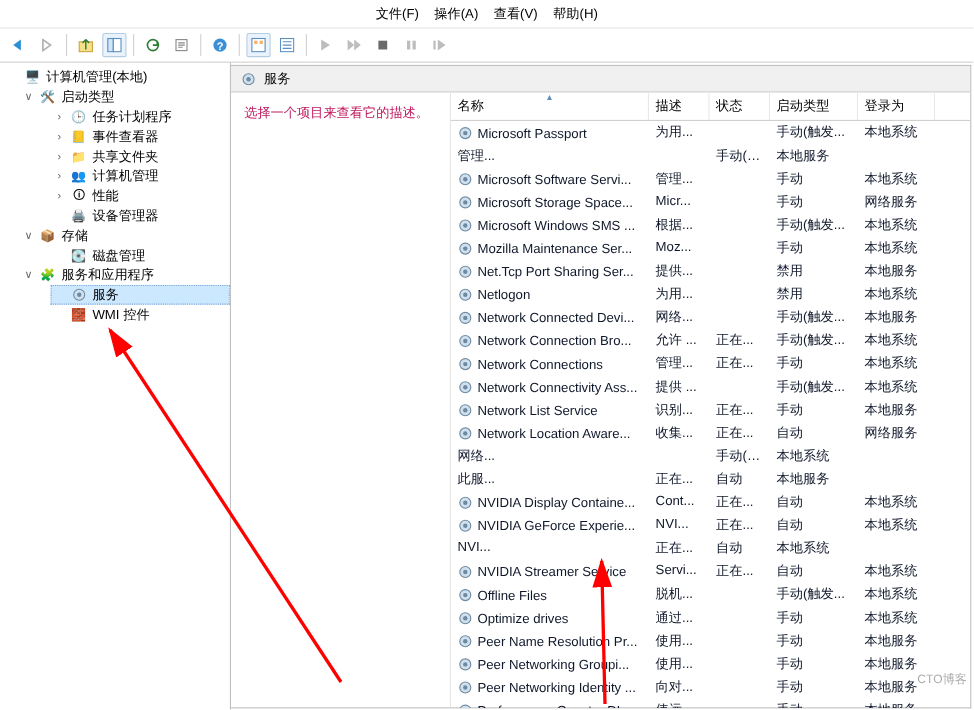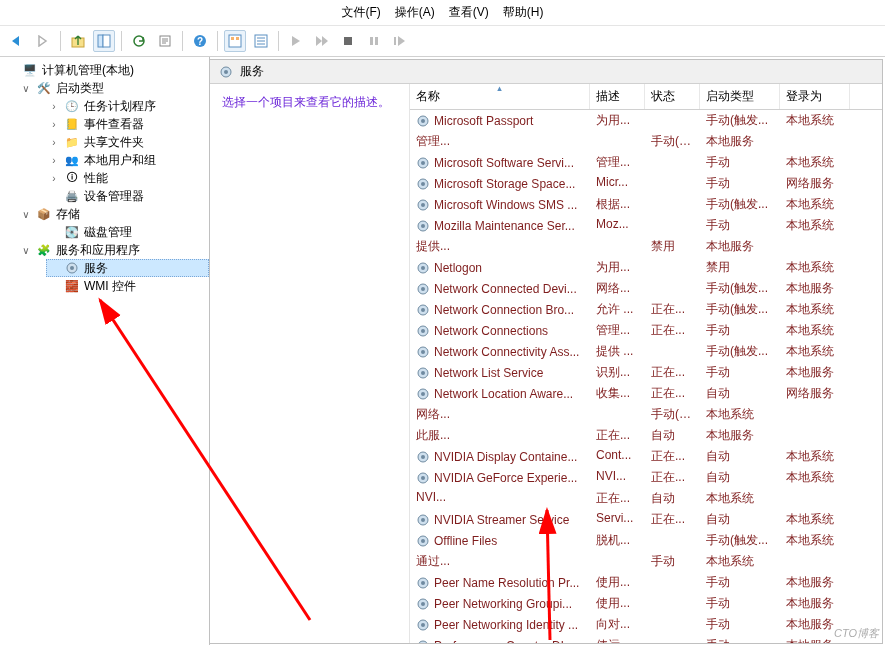--- a/index.html
+++ b/index.html
@@ -79,21 +79,21 @@
   }
   .pane-body {
     flex:1;
     display:flex;
     overflow:hidden;
   }
   .desc-col {
     width: 200px;
     padding: 10px 12px;
     border-right: 1px solid #e5e5e5;
-    color:#6d28d9;
+    color:#be185d;
   }
   .list-col {
     flex:1;
     overflow:hidden;
     display:flex;
     flex-direction:column;
   }
   .list-head {
     display:grid;
     grid-template-columns: 180px 55px 55px 80px 70px;
@@ -109,38 +109,38 @@
   .sort-caret { position:absolute; left:50%; top:-1px; transform:translateX(-50%); font-size:9px; color:#5a8fc1; }
   .list-body {
     flex:1;
     overflow-y:auto;
     overflow-x:hidden;
   }
   .row {
     display:grid;
     grid-template-columns: 180px 55px 55px 80px 70px;
     font-size:12px;
-    color:#7f1d1d;
+    color:#0f172a;
   }
   .row > div {
     padding: 2px 6px;
     white-space:nowrap;
     overflow:hidden;
     text-overflow: ellipsis;
   }
   .row .namecell { display:flex; align-items:center; gap:4px; }
   .gear {
     width:14px; height:14px; flex:0 0 14px;
     display:inline-flex; align-items:center; justify-content:center;
   }
   
   .anno { position:absolute; top:0; left:0; width:885px; height:645px; pointer-events:none; }
   .watermark {
-    position:absolute; right:6px; bottom:4px;
-    font-size:11px; color:rgba(0,0,0,0.35);font-style:italic;
+    position:absolute; right:6px; bottom:20px;
+    font-size:11px; color:rgba(0,0,0,0.35);
   }
 </style>
 </head>
 <body>
 
 <div class="menubar">
   <span>文件(F)</span>
   <span>操作(A)</span>
   <span>查看(V)</span>
   <span>帮助(H)</span>
@@ -261,21 +261,21 @@
           <span>事件查看器</span>
         </div>
         <div class="node">
           <span class="twisty">›</span>
           <span class="ticon">📁</span>
           <span>共享文件夹</span>
         </div>
         <div class="node">
           <span class="twisty">›</span>
           <span class="ticon">👥</span>
-          <span>本地用户和组</span>
+          <span>计算机管理</span>
         </div>
         <div class="node">
           <span class="twisty">›</span>
           <span class="ticon">🛈</span>
           <span>性能</span>
         </div>
         <div class="node">
           <span class="twisty"></span>
           <span class="ticon">🖨️</span>
           <span>设备管理器</span>
@@ -419,20 +419,29 @@
                   </svg>
                 </span>
                 <span>Mozilla Maintenance Ser...</span>
               </div>
               <div>Moz...</div>
               <div></div>
               <div>手动</div>
               <div>本地系统</div>
             </div>
             <div class="row">
+              <div class="namecell">
+                <span class="gear">
+                  <svg width="14" height="14">
+                    <circle cx="7" cy="7" r="5" fill="#cfe0ee" stroke="#6f8aa0"></circle>
+                    <circle cx="7" cy="7" r="2" fill="#6f8aa0"></circle>
+                  </svg>
+                </span>
+                <span>Net.Tcp Port Sharing Ser...</span>
+              </div>
               <div>提供...</div>
               <div></div>
               <div>禁用</div>
               <div>本地服务</div>
             </div>
             <div class="row">
               <div class="namecell">
                 <span class="gear">
                   <svg width="14" height="14">
                     <circle cx="7" cy="7" r="5" fill="#cfe0ee" stroke="#6f8aa0"></circle>
@@ -608,20 +617,29 @@
                   </svg>
                 </span>
                 <span>Offline Files</span>
               </div>
               <div>脱机...</div>
               <div></div>
               <div>手动(触发...</div>
               <div>本地系统</div>
             </div>
             <div class="row">
+              <div class="namecell">
+                <span class="gear">
+                  <svg width="14" height="14">
+                    <circle cx="7" cy="7" r="5" fill="#cfe0ee" stroke="#6f8aa0"></circle>
+                    <circle cx="7" cy="7" r="2" fill="#6f8aa0"></circle>
+                  </svg>
+                </span>
+                <span>Optimize drives</span>
+              </div>
               <div>通过...</div>
               <div></div>
               <div>手动</div>
               <div>本地系统</div>
             </div>
             <div class="row">
               <div class="namecell">
                 <span class="gear">
                   <svg width="14" height="14">
                     <circle cx="7" cy="7" r="5" fill="#cfe0ee" stroke="#6f8aa0"></circle>

